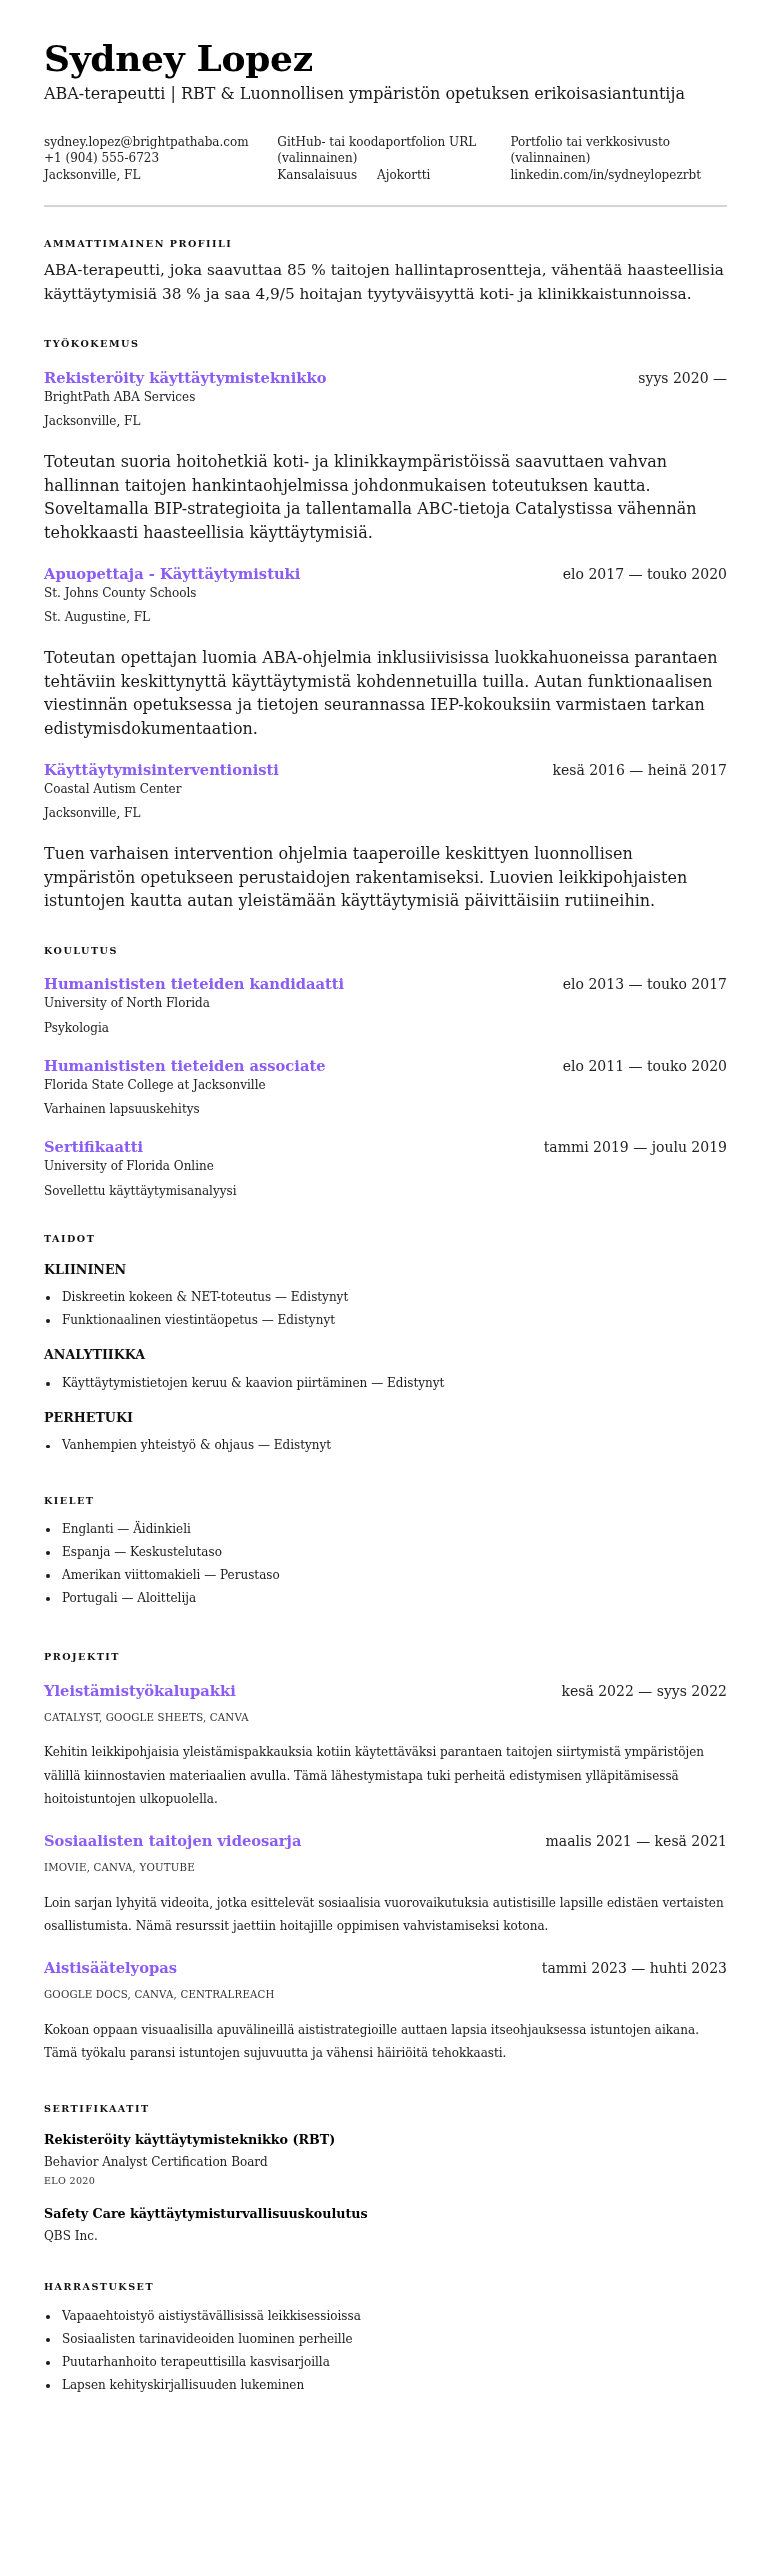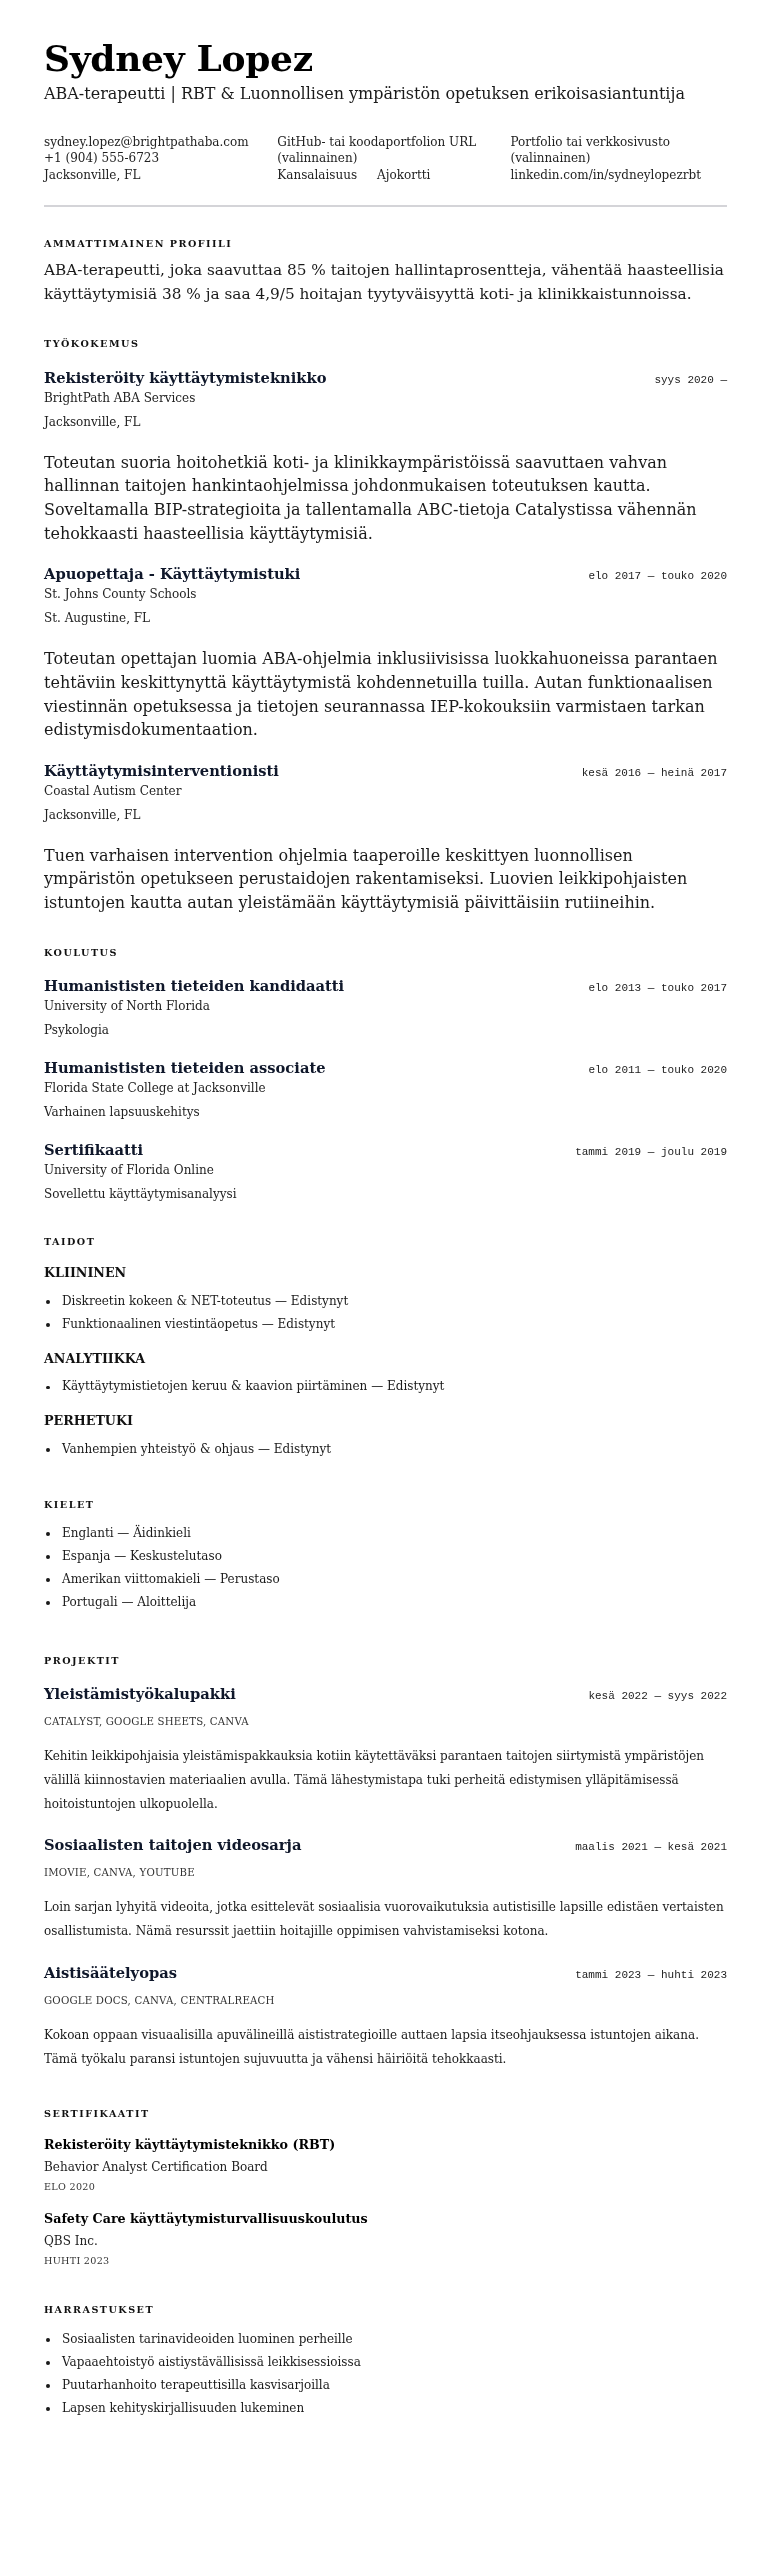--- a/index.html
+++ b/index.html
@@ -23,22 +23,22 @@
   .section.first { margin-top: 31px; }
   .section-title {
     font-size: 9.6px; font-weight: bold; letter-spacing: 1.5px;
     text-transform: uppercase; color: #111; line-height: 12.7px;
   }
   .profile-text { font-size: 15.3px; line-height: 23.6px; margin-top: 9px; color: #1a1a1a; width: 683px; }
 
   .entry { margin-top: 19px; width: 683px; }
   .entry.first { margin-top: 16.6px; }
   .entry-head { display: flex; justify-content: space-between; align-items: baseline; }
-  .entry-title { font-size: 14.7px; font-weight: bold; line-height: 20.4px; color: #0f172a; }
-  .entry-date { font-size: 11px; line-height: 18px; color: #222; font-family: Liberation Mono, monospace; }
+  .entry-title { font-size: 14.7px; font-weight: bold; line-height: 20.4px; color: #8b5cf6; }
+  .entry-date { font-size: 14px; line-height: 18px; color: #222; }
   .entry-sub { font-size: 12px; line-height: 19px; color: #222; }
   .entry-sub.loc { margin-top: 5.1px; }
   .entry-desc { font-size: 16px; line-height: 23.6px; margin-top: 19px; color: #1a1a1a; }
 
   .edu-entry { margin-top: 18px; width: 683px; }
   .edu-entry.first { margin-top: 16.6px; }
   .edu-entry .entry-sub.field { margin-top: 5.1px; }
 
   .skill-group-title { font-size: 12.7px; font-weight: bold; line-height: 18px; margin-top: 14px; color: #111; }
   .skill-group-title.first { margin-top: 15.3px; }
@@ -227,28 +227,27 @@
 
     <div class="cert-entry first">
       <div class="cert-title">Rekisteröity käyttäytymisteknikko (RBT)</div>
       <div class="cert-issuer">Behavior Analyst Certification Board</div>
       <div class="cert-date">ELO 2020</div>
     </div>
 
     <div class="cert-entry">
       <div class="cert-title">Safety Care käyttäytymisturvallisuuskoulutus</div>
       <div class="cert-issuer">QBS Inc.</div>
-      <div class="cert-date">HUHTI 2023</div>
     </div>
   </section>
 
   <section class="section hobbies">
     <h2 class="section-title">HARRASTUKSET</h2>
     <ul class="bullets" style="margin-top:11.5px">
+      <li>Vapaaehtoistyö aistiystävällisissä leikkisessioissa</li>
       <li>Sosiaalisten tarinavideoiden luominen perheille</li>
-      <li>Vapaaehtoistyö aistiystävällisissä leikkisessioissa</li>
       <li>Puutarhanhoito terapeuttisilla kasvisarjoilla</li>
       <li>Lapsen kehityskirjallisuuden lukeminen</li>
     </ul>
   </section>
 
 </div>
 
 
 </body></html>

